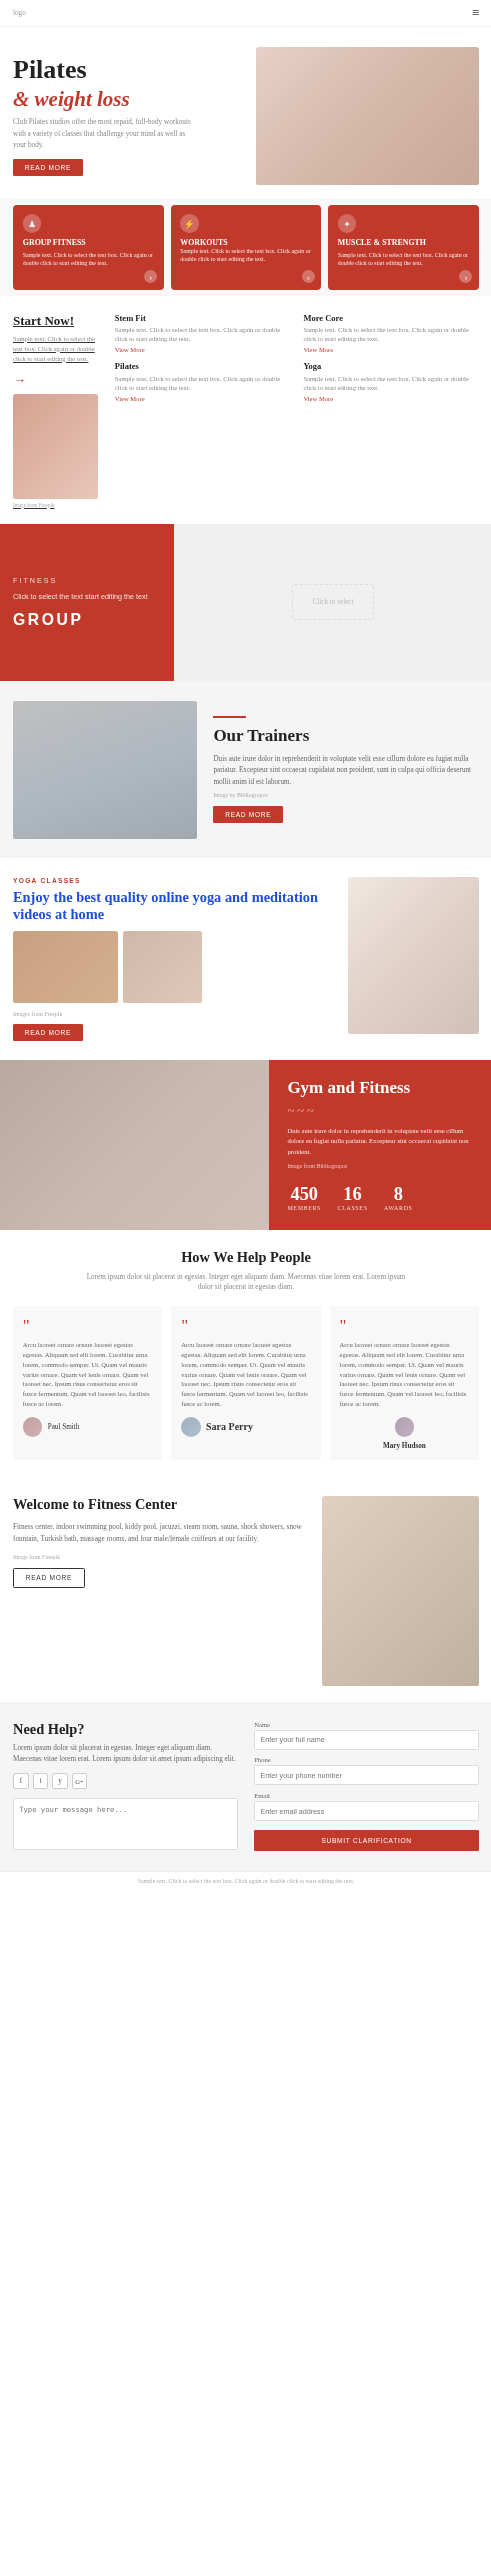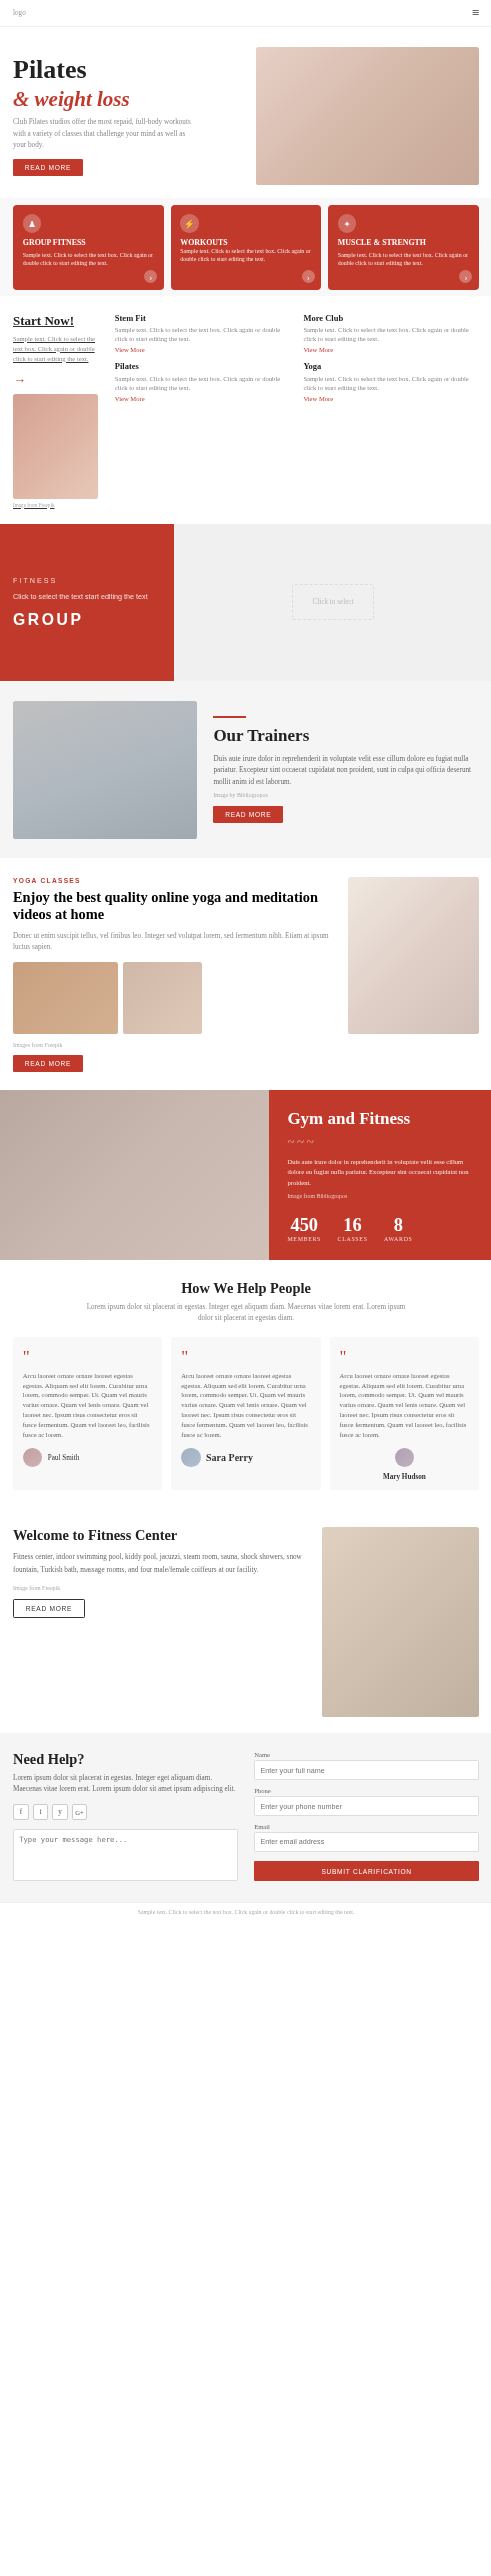--- a/index.html
+++ b/index.html
@@ -56,21 +56,21 @@
     <div style="width:85px;height:105px;background:linear-gradient(135deg,#d4a090,#e8c8b8);border-radius:2.6px;margin-top:6.6px;"></div>
     <p style="font-size:5.2px;color:#aaa;margin-top:2.6px;">Image from Freepik</p>
   </div>
   <div style="flex:1;display:grid;grid-template-columns:1fr 1fr;gap:7.9px 13px;">
     <div>
       <h4 style="font-size:8.5px;font-weight:bold;color:#222;margin-bottom:2.6px;">Stem Fit</h4>
       <p style="font-size:6.6px;color:#888;line-height:1.4;">Sample text. Click to select the text box. Click again or double click to start editing the text.</p>
       <a style="font-size:6.6px;color:#c0392b;cursor:pointer;display:block;margin-top:2.6px;">View More</a>
     </div>
     <div>
-      <h4 style="font-size:8.5px;font-weight:bold;color:#222;margin-bottom:2.6px;">More Club</h4>
+      <h4 style="font-size:8.5px;font-weight:bold;color:#222;margin-bottom:2.6px;">More Core</h4>
       <p style="font-size:6.6px;color:#888;line-height:1.4;">Sample text. Click to select the text box. Click again or double click to start editing the text.</p>
       <a style="font-size:6.6px;color:#c0392b;cursor:pointer;display:block;margin-top:2.6px;">View More</a>
     </div>
     <div>
       <h4 style="font-size:8.5px;font-weight:bold;color:#222;margin-bottom:2.6px;">Pilates</h4>
       <p style="font-size:6.6px;color:#888;line-height:1.4;">Sample text. Click to select the text box. Click again or double click to start editing the text.</p>
       <a style="font-size:6.6px;color:#c0392b;cursor:pointer;display:block;margin-top:2.6px;">View More</a>
     </div>
     <div>
       <h4 style="font-size:8.5px;font-weight:bold;color:#222;margin-bottom:2.6px;">Yoga</h4>
@@ -100,22 +100,21 @@
     <h2 style="font-size:17px;font-weight:bold;color:#222;margin-bottom:7.9px;font-family:Georgia,serif;">Our Trainers</h2>
     <p style="font-size:7.2px;color:#666;line-height:1.6;margin-bottom:3.9px;">Duis aute irure dolor in reprehenderit in voluptate velit esse cillum dolore eu fugiat nulla pariatur. Excepteur sint occaecat cupidatat non proident, sunt in culpa qui officia deserunt mollit anim id est laborum.</p>
     <p style="font-size:5.9px;color:#aaa;margin-bottom:7.9px;">Image by Bibliogropos</p>
     <button style="background:#c0392b;color:#fff;border:none;padding:5.2px 11.8px;font-size:6.6px;cursor:pointer;border-radius:1.3px;letter-spacing:0.7px;">READ MORE</button>
   </div>
 </div>
 
 <div style="background:#fff;padding:18.4px 13px;display:flex;gap:13px;align-items:flex-start;">
   <div style="flex:1;">
     <p style="font-size:6.6px;color:#c0392b;font-weight:bold;letter-spacing:1.3px;margin-bottom:5.2px;font-family:sans-serif;">YOGA CLASSES</p>
-    <h2 style="font-size:14.4px;font-weight:bold;color:#000000;line-height:1.2;margin-bottom:7.9px;font-family:Georgia,serif;">Enjoy the best quality online yoga and meditation videos at home</h2>
-    <p style="font-size:7.2px;color:#888;line-height:1.5;margin-bottom:9.2px;">Donec ut enim suscipit tellus, vel finibus leo. Integer sed volutpat lorem, sed fermentum nibh. Etiam at ipsum luctus sapien.</p>
+    <h2 style="font-size:14.4px;font-weight:bold;color:#1d4ed8;line-height:1.2;margin-bottom:7.9px;font-family:Georgia,serif;">Enjoy the best quality online yoga and meditation videos at home</h2>
     <div style="display:flex;gap:5.2px;margin-bottom:7.9px;">
       <div style="width:105px;height:72px;background:linear-gradient(135deg,#c8a080,#d4b090);border-radius:2.6px;"></div>
       <div style="width:79px;height:72px;background:linear-gradient(135deg,#d0b8a8,#e0c8b8);border-radius:2.6px;"></div>
     </div>
     <p style="font-size:5.9px;color:#aaa;margin-bottom:6.6px;">Images from Freepik</p>
     <button style="background:#c0392b;color:#fff;border:none;padding:5.2px 11.8px;font-size:6.6px;cursor:pointer;border-radius:1.3px;letter-spacing:0.7px;">READ MORE</button>
   </div>
   <div style="width:131px;flex-shrink:0;">
     <div style="width:131px;height:157px;background:linear-gradient(135deg,#f0e8e0,#e0d0c8,#d0c0b8);border-radius:2.6px;"></div>
   </div>

